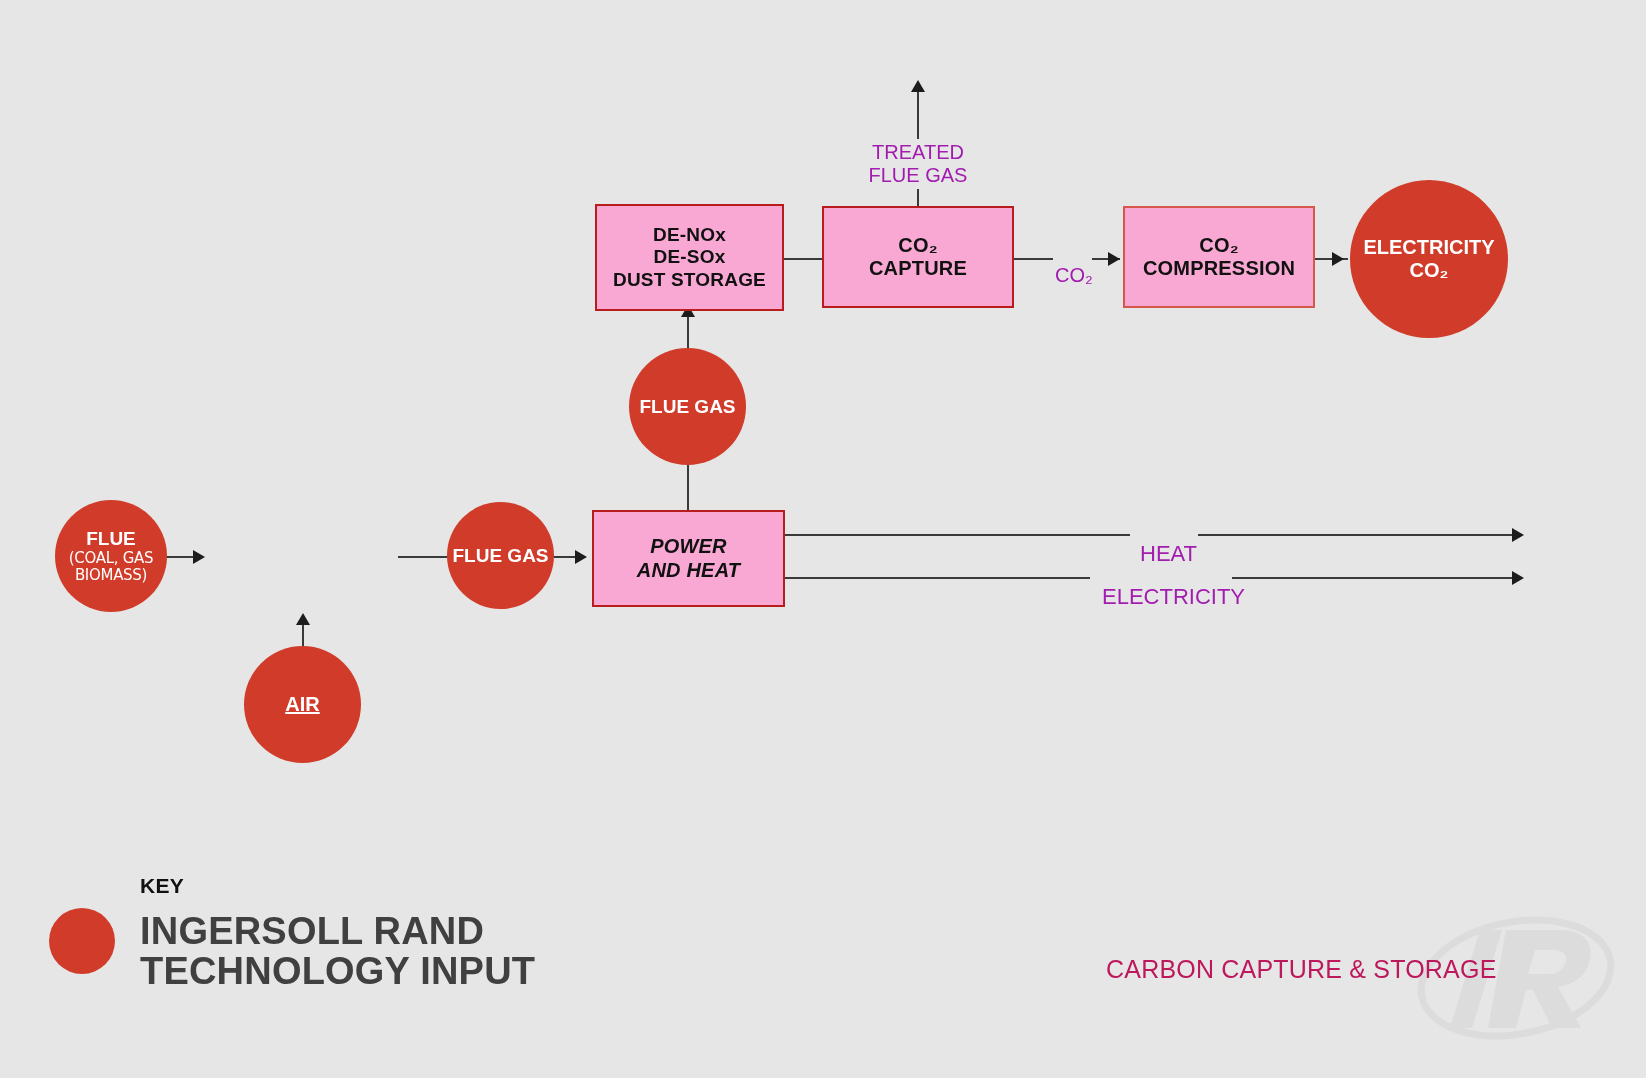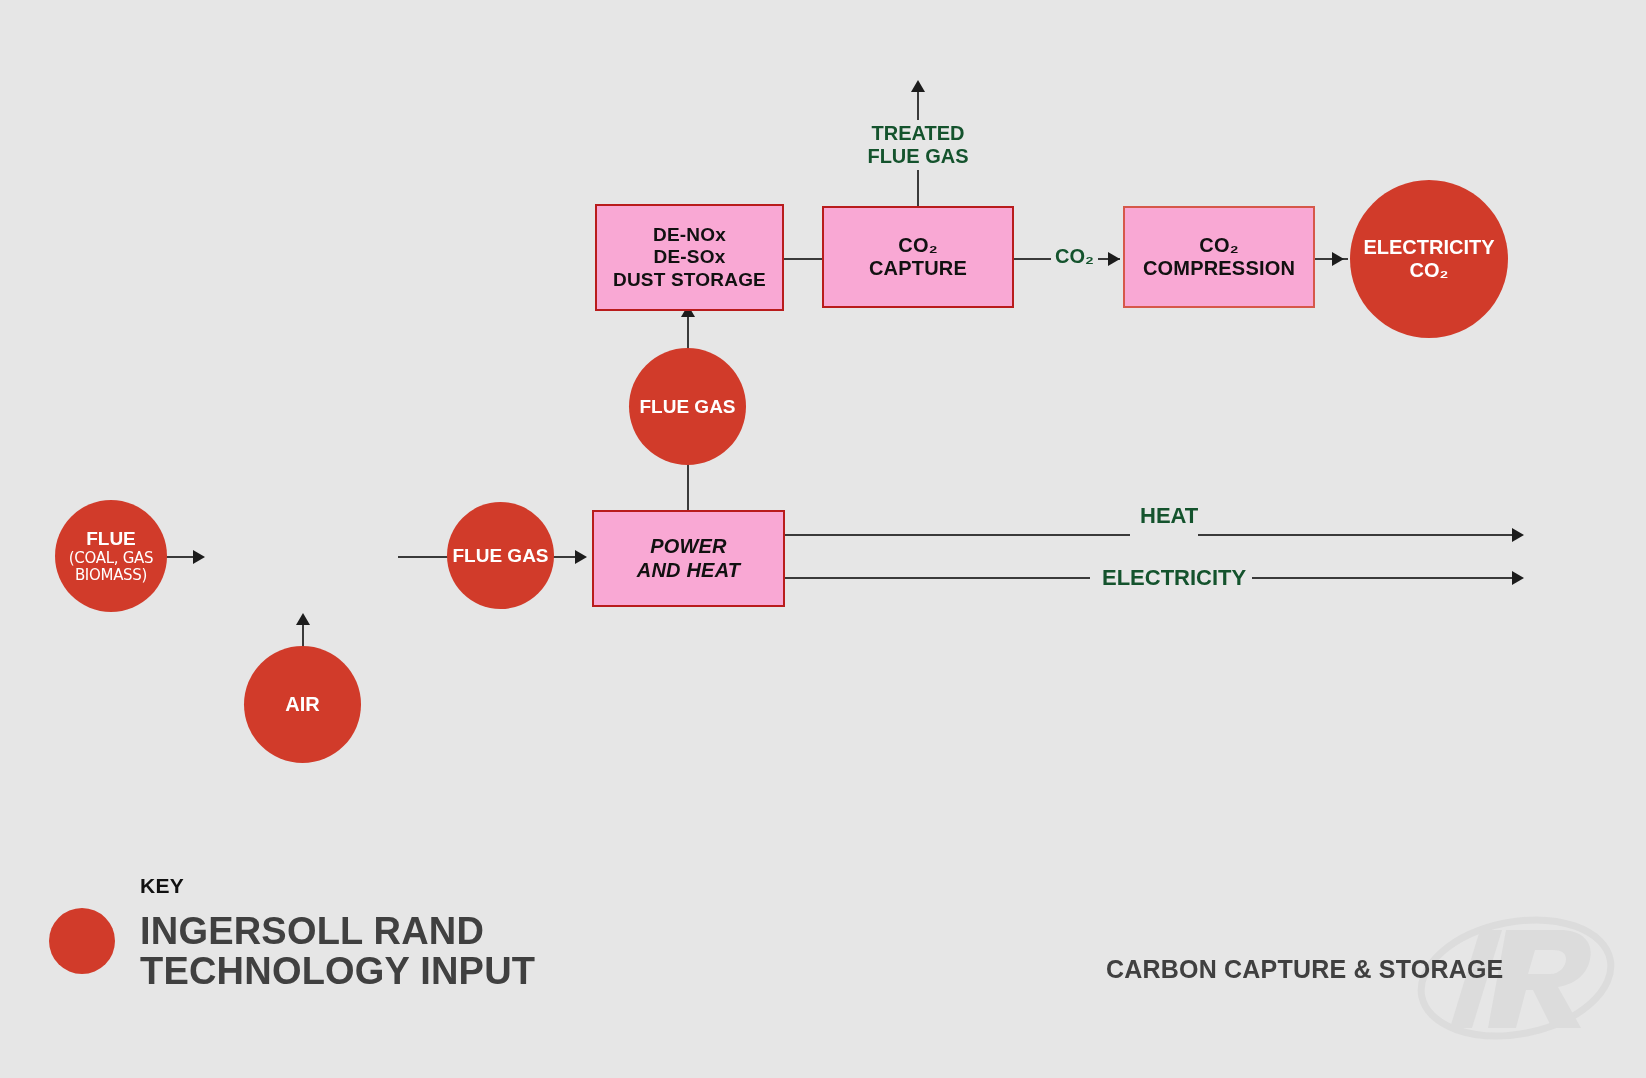--- a/index.html
+++ b/index.html
@@ -83,26 +83,27 @@
     position: absolute;
     width: 0; height: 0;
     border-left: 7px solid transparent;
     border-right: 7px solid transparent;
     border-bottom: 12px solid #1c1c1c;
   }
 
   
   .flow-label {
     position: absolute;
-    color: #14532d;
-    font-weight: 700;
+    color: #a21caf;
+    font-weight: 400;
     text-align: center;
     line-height: 1.15;
     background: #e6e6e6;
     white-space: nowrap;
+    margin-top: 19px;
   }
 
   
   #key-block { position: absolute; }
   #key-swatch {
     position: absolute;
     width: 66px; height: 66px;
     border-radius: 50%;
     background: #d13b2a;
   }
@@ -117,22 +118,22 @@
     position: absolute;
     font-size: 38px;
     font-weight: 700;
     color: #404040;
     line-height: 1.04;
     letter-spacing: 0.2px;
   }
   #footer-title {
     position: absolute;
     font-size: 25px;
-    font-weight: 700;
-    color: #404040;
+    font-weight: 400;
+    color: #be185d;
     letter-spacing: 0.2px;
     white-space: nowrap;
     text-align: center;
   }
   #ir-watermark {
     position: absolute;
     right: 18px;
     bottom: 32px;
     width: 230px;
     height: 130px;
@@ -183,21 +184,21 @@
   <div class="arrow-r" style="left:1512px; top:571px;"></div>
 
   <div class="node-circle" style="left:55px; top:500px; width:112px; height:112px; font-size:19px;">
     <span class="lines">
       <span>FLUE</span>
       <span class="sub" style="font-size:15px;">(COAL, GAS BIOMASS)</span>
     </span>
   </div>
 
 
-  <div class="node-circle" style="left:244px; top:646px; width:117px; height:117px; font-size:20px;">
+  <div class="node-circle" style="left:244px; top:646px; width:117px; height:117px; font-size:20px;text-decoration:underline;">
     <span class="lines">AIR</span>
   </div>
 
   <div class="node-circle" style="left:447px; top:502px; width:107px; height:107px; font-size:19px;">
     <span class="lines">FLUE GAS</span>
   </div>
 
   <div class="node-box" style="left:592px; top:510px; width:193px; height:97px; font-size:20px;font-style:italic;">
     <span class="lines">
       <span>POWER</span><br>
@@ -238,21 +239,21 @@
     </span>
   </div>
 
   <div class="flow-label" style="left:848px; top:120px; width:140px; font-size:20px; padding:2px 0;">
     <span>TREATED</span><br>
     <span>FLUE GAS</span>
   </div>
 
   <div class="flow-label" style="left:1051px; top:245px; font-size:20px; padding:0 4px;">CO₂</div>
 
-  <div class="flow-label" style="left:1134px; top:503px; font-size:22px; padding:0 6px;">HEAT</div>
+  <div class="flow-label" style="left:1134px; top:522px; font-size:22px; padding:0 6px;">HEAT</div>
 
   <div class="flow-label" style="left:1096px; top:565px; font-size:22px; padding:0 6px;">ELECTRICITY</div>
 
   <div id="key-block" style="left:0; top:0; width:100%; height:100%;">
     <div id="key-swatch" style="left:49px; top:908px;"></div>
     <div id="key-heading" style="left:140px; top:874px;">KEY</div>
     <div id="key-title" style="left:140px; top:912px;">
       <span>INGERSOLL RAND</span><br>
       <span>TECHNOLOGY INPUT</span>
     </div>

